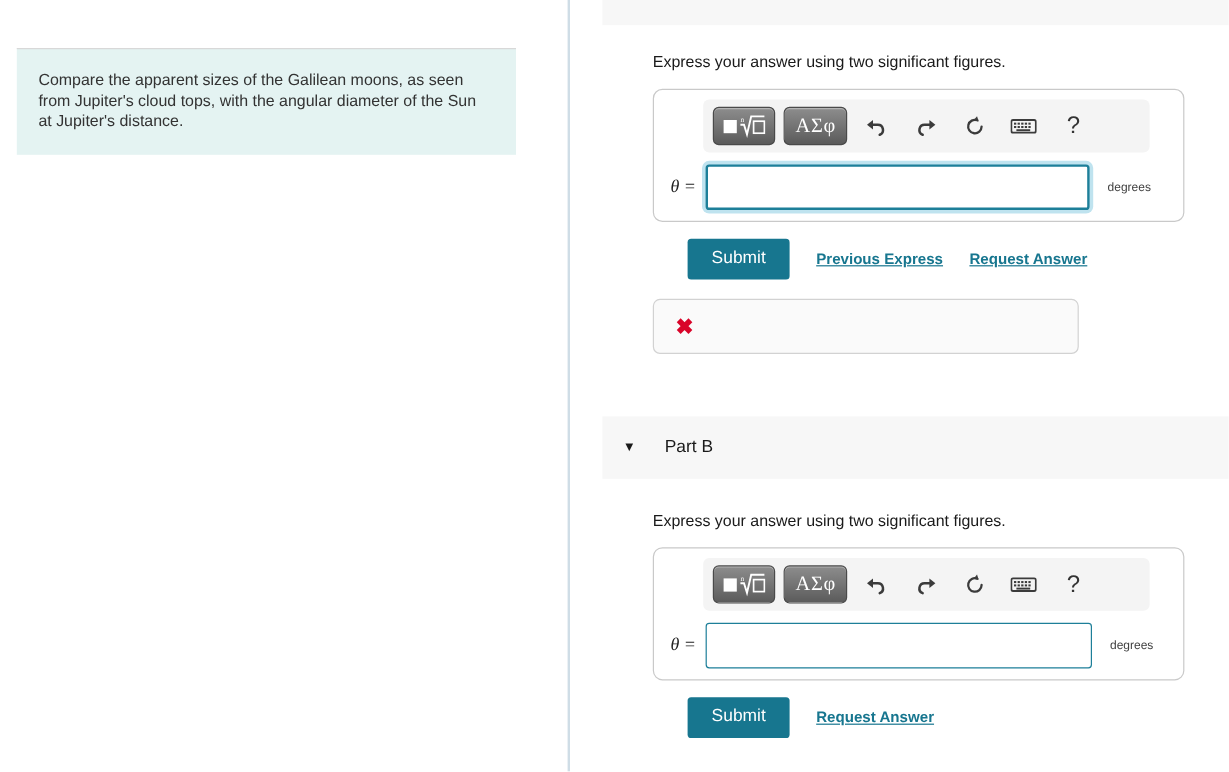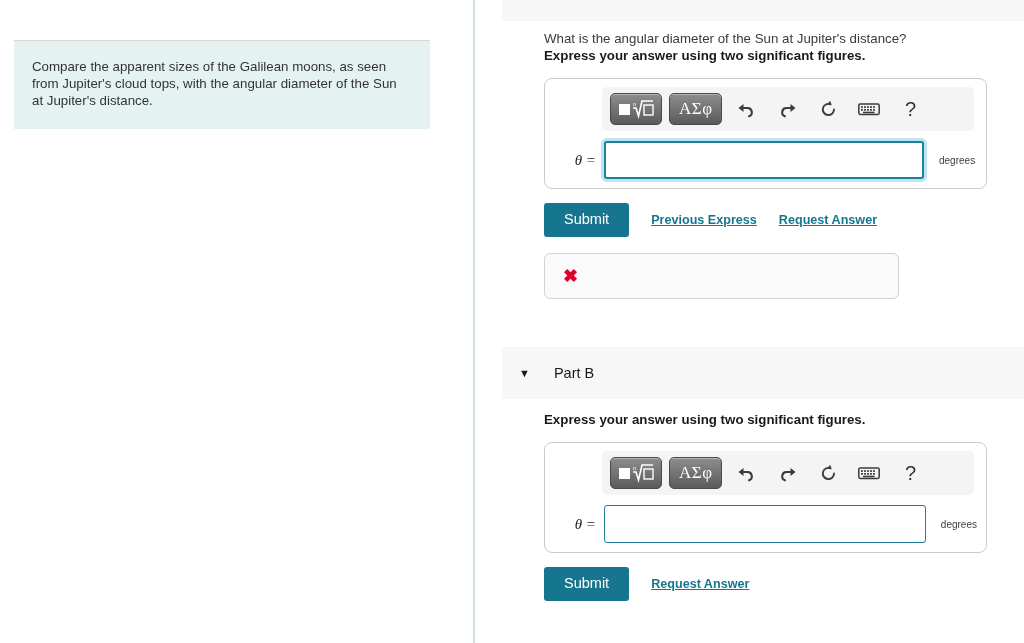--- a/index.html
+++ b/index.html
@@ -34,28 +34,28 @@
     position: absolute; left: 476px; top: 0; width: 548px; height: 643px;
     background: #fff;
   }
   .band-top {
     position: absolute; left: 26px; top: 0; width: 522px; height: 21px;
     background: #f7f7f7;
   }
 
   .q-body { position: absolute; left: 68px; top: 30px; width: 480px; }
   .q-text { font-size: 13.3px; color: #3a3a3a; line-height: 18px; }
-  .q-instruction { font-size: 13.3px; color: #1a1a1a; font-weight: bold; }
+  .q-instruction { font-size: 13.3px; color: #1a1a1a; font-weight: normal; margin-top: 14px; }
 
   
   .answer-card {
     margin-top: 15px; width: 443px;
     border: 1px solid #c9c9c9; border-radius: 8px;
     background: #fff;
-    padding: 8px 9px 9px 25px;
+    padding: 8px 9px 9px 9px;
   }
   .answer-card.partb { width: 443px; }
 
   .mtoolbar {
     margin-left: 32px; width: 372px; height: 44px;
     background: #f4f4f4; border-radius: 5px;
     display: flex; align-items: center; padding-left: 8px;
   }
   .mbtn {
     height: 32px; min-width: 50px;
@@ -91,21 +91,21 @@
     caret-color: #2a6fd6;
   }
   .answer-input.plain { border: 1px solid #1d7f99; width: 322px; height: 38px; }
   .unit { margin-left: 15px; font-size: 10px; color: #404040; }
 
   
   .actions { display: flex; align-items: center; margin-top: 14px; }
   .submit-btn {
     background: #17768f; color: #fff; border: none; border-radius: 3px;
     font-size: 14.5px; font-family: "Liberation Sans", sans-serif;
-    padding: 9px 20px 10px 20px; cursor: pointer; line-height: 1;
+    padding: 9px 20px 10px 20px; cursor: pointer; line-height: 1; margin-left: 29px;
   }
   .link-action {
     margin-left: 22px; color: #17768f; font-size: 12.6px; font-weight: bold;
     text-decoration: underline; cursor: pointer;
   }
 
   
   .feedback {
     margin-top: 16px; width: 355px;
     border: 1px solid #d2d2d2; border-radius: 6px; background: #fafafa;
@@ -132,21 +132,20 @@
     <div class="instruction-box">Compare the apparent sizes of the Galilean moons, as seen from Jupiter's cloud tops, with the angular diameter of the Sun at Jupiter's distance.</div>
   </div>
 
   <div class="vdivider"></div>
 
   <div class="right-pane">
 
     <div class="band-top"></div>
 
     <div class="q-body">
-      <div class="q-text">What is the angular diameter of the Sun at Jupiter's distance?</div>
       <div class="q-instruction">Express your answer using two significant figures.</div>
 
       <div class="answer-card">
 
         <div class="mtoolbar">
           <div class="mbtn sqrt">
             <svg width="36" height="20" viewBox="0 0 36 20" aria-hidden="true">
               <rect x="1" y="5" width="11" height="11" fill="#ffffff"></rect>
               <text x="15" y="7" font-size="6" fill="#ffffff" font-family="Liberation Serif, serif">n</text>
               <path d="M15 9 L18 9 L20.5 17 L24 2 L35 2" stroke="#ffffff" stroke-width="1.6" fill="none"></path>

